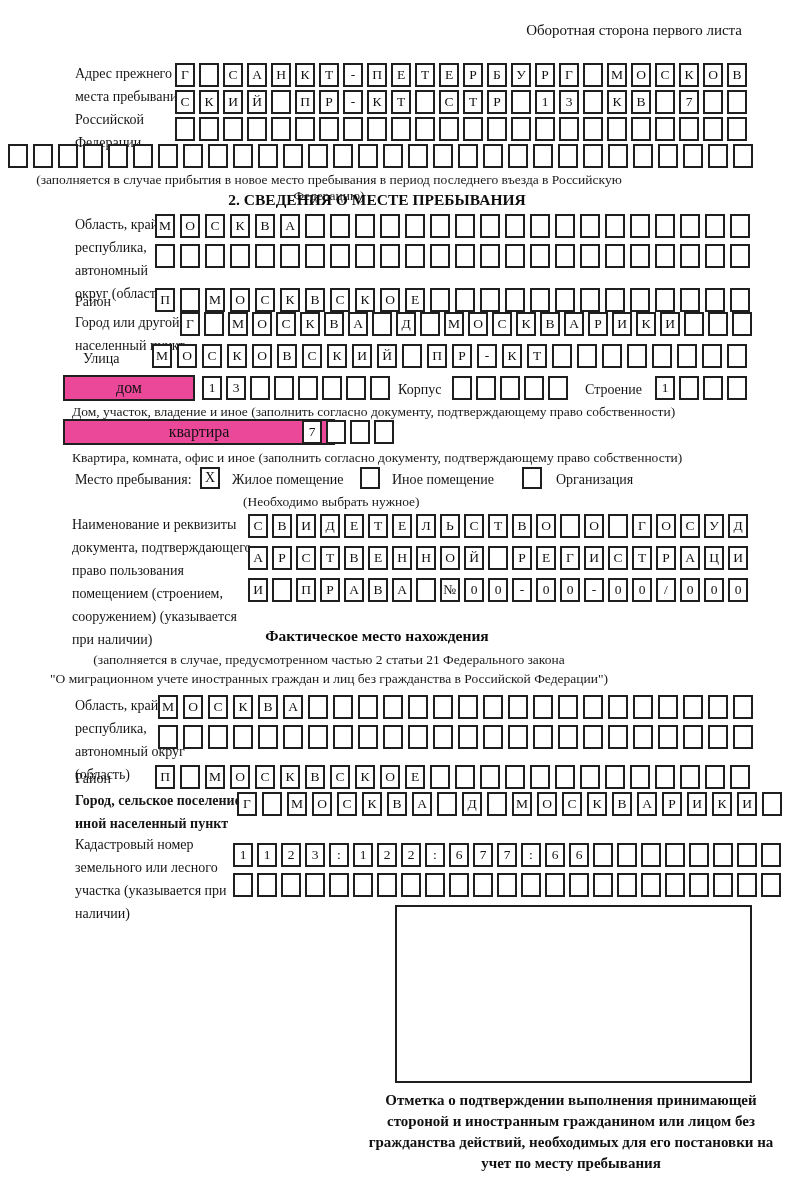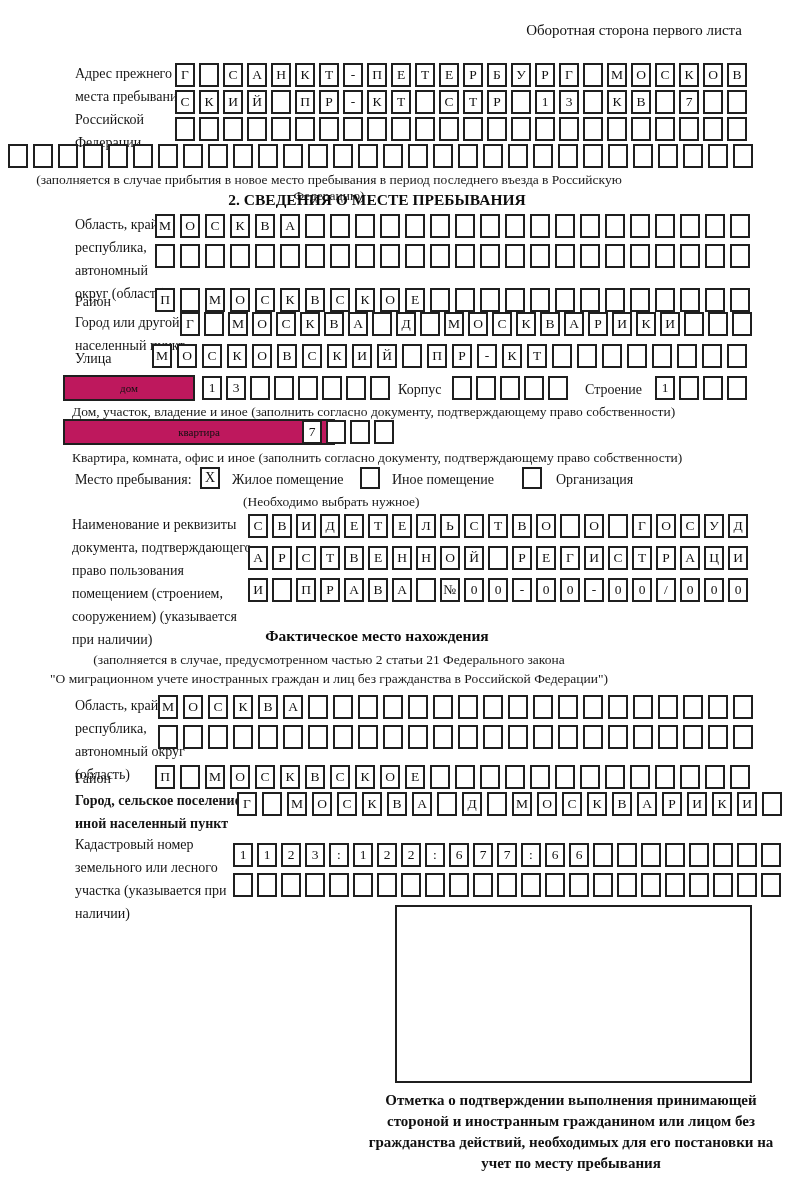--- a/index.html
+++ b/index.html
@@ -6,21 +6,21 @@
   body{width:800px;height:1180px;position:relative;font-family:"Liberation Serif",serif;color:#111;}
   .abs{position:absolute;}
   .lbl{font-size:14px;line-height:23px;color:#151515;}
   .cap{font-size:13.5px;color:#1a1a1a;}
   .hd{font-weight:bold;font-size:15.5px;color:#0d0d0d;padding-left:48px;}
   .cells{position:absolute;display:flex;}
   .g4{gap:4px;} .g5{gap:5px;}
   .cell{flex:none;width:20px;height:24px;border:2px solid #1f1f1f;box-sizing:border-box;
         display:flex;align-items:center;justify-content:center;font-size:13.5px;background:#fff;}
   .wbox{position:absolute;border:2px solid #1f1f1f;box-sizing:border-box;height:26px;
-        display:flex;align-items:center;justify-content:center;font-size:11px;background:#be185d;}
+        display:flex;align-items:center;justify-content:center;font-size:16px;background:#ec4899;}
   .chk{position:absolute;width:20px;height:22px;border:2px solid #1f1f1f;box-sizing:border-box;
        display:flex;align-items:center;justify-content:center;font-size:14px;background:#fff;}
   .ctr{left:0;width:658px;text-align:center;}
   .stampbox{position:absolute;border:2px solid #1f1f1f;box-sizing:border-box;background:#fff;}
 </style>
 </head>
 <body>
 
 <div class="abs" style="top:22px;right:58px;font-size:15px;">Оборотная сторона первого листа</div>
 
@@ -242,21 +242,21 @@
     <span class="cell">А</span>
     <span class="cell">Р</span>
     <span class="cell">И</span>
     <span class="cell">К</span>
     <span class="cell">И</span>
     <span class="cell"></span>
     <span class="cell"></span>
     <span class="cell"></span>
   </div>
 
-<div class="abs lbl" style="left:75px;top:347px;">Улица</div>
+<div class="abs lbl" style="left:83px;top:347px;">Улица</div>
 <div class="cells g5" style="left:152px;top:344px;">
     <span class="cell">М</span>
     <span class="cell">О</span>
     <span class="cell">С</span>
     <span class="cell">К</span>
     <span class="cell">О</span>
     <span class="cell">В</span>
     <span class="cell">С</span>
     <span class="cell">К</span>
     <span class="cell">И</span>

